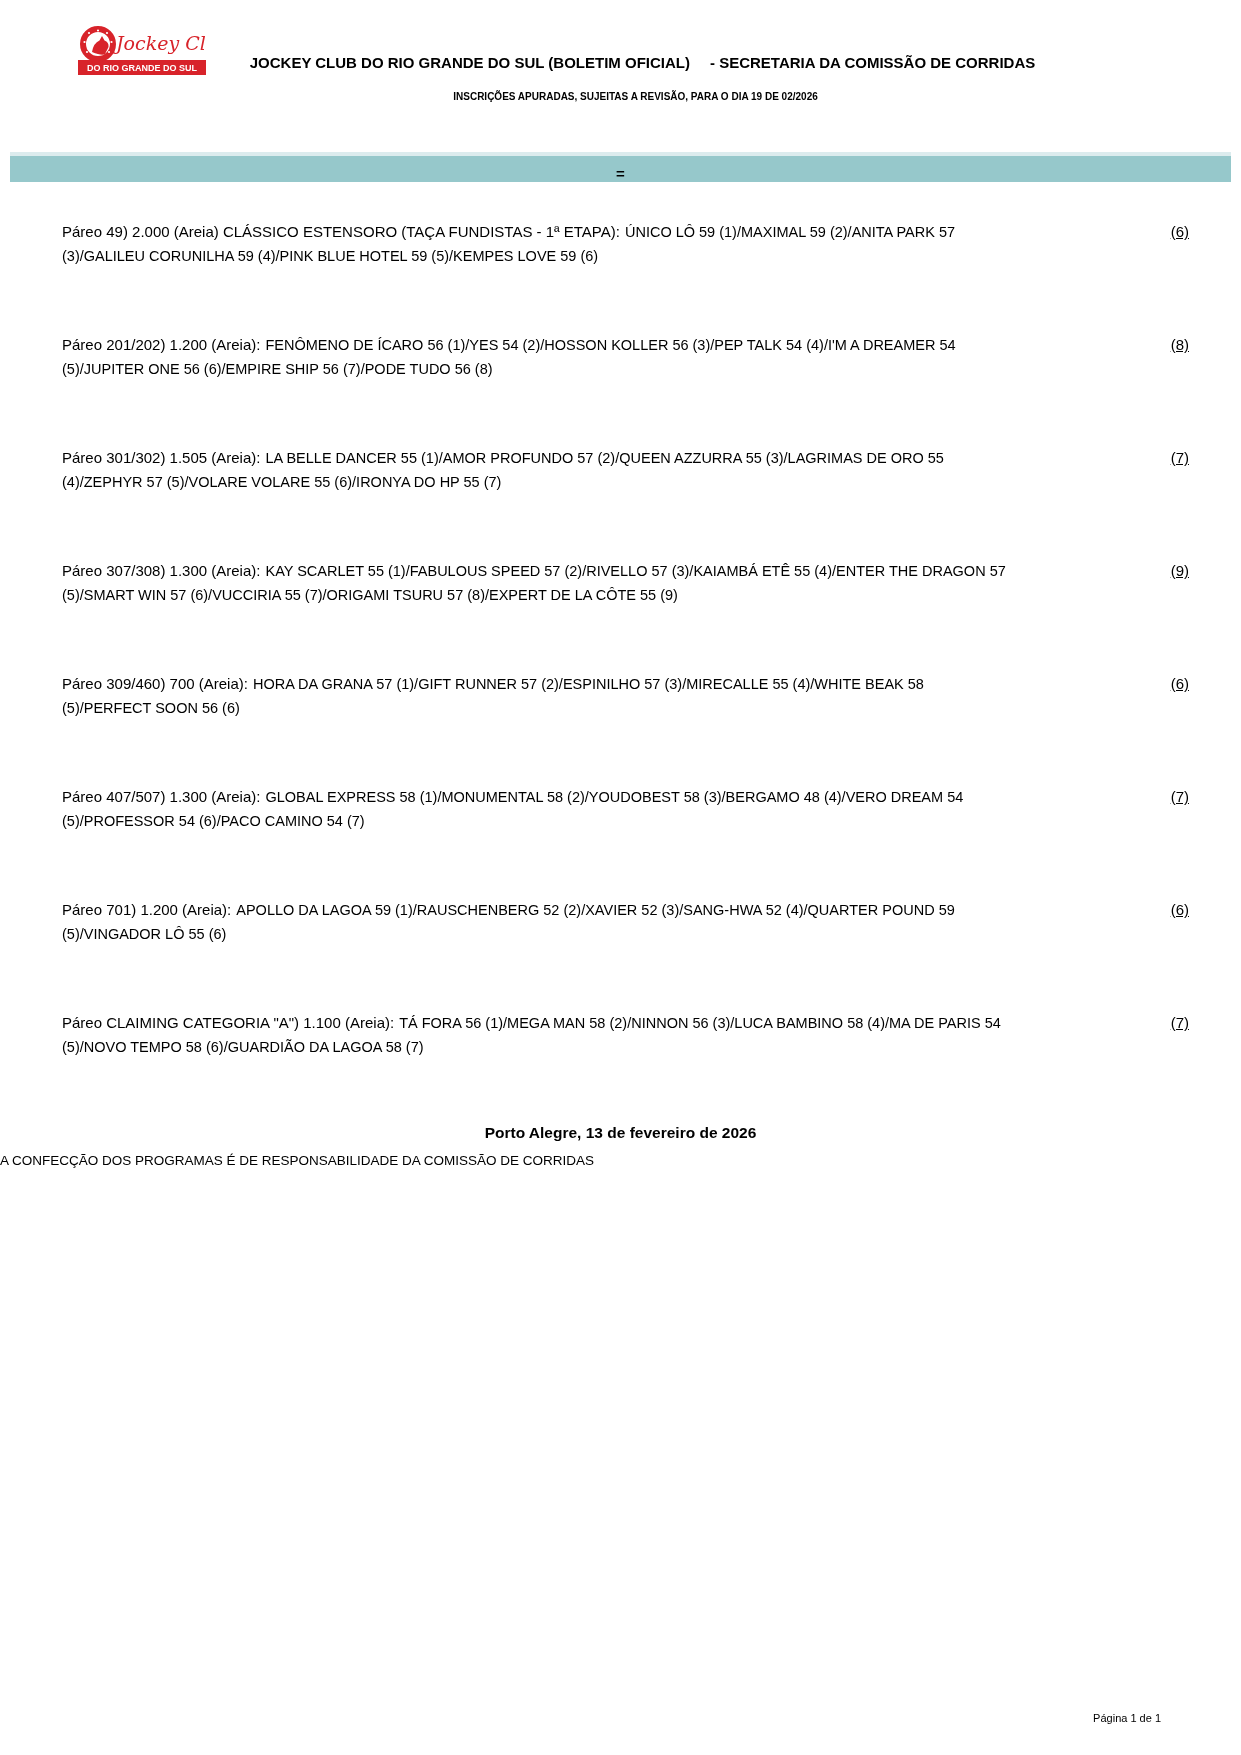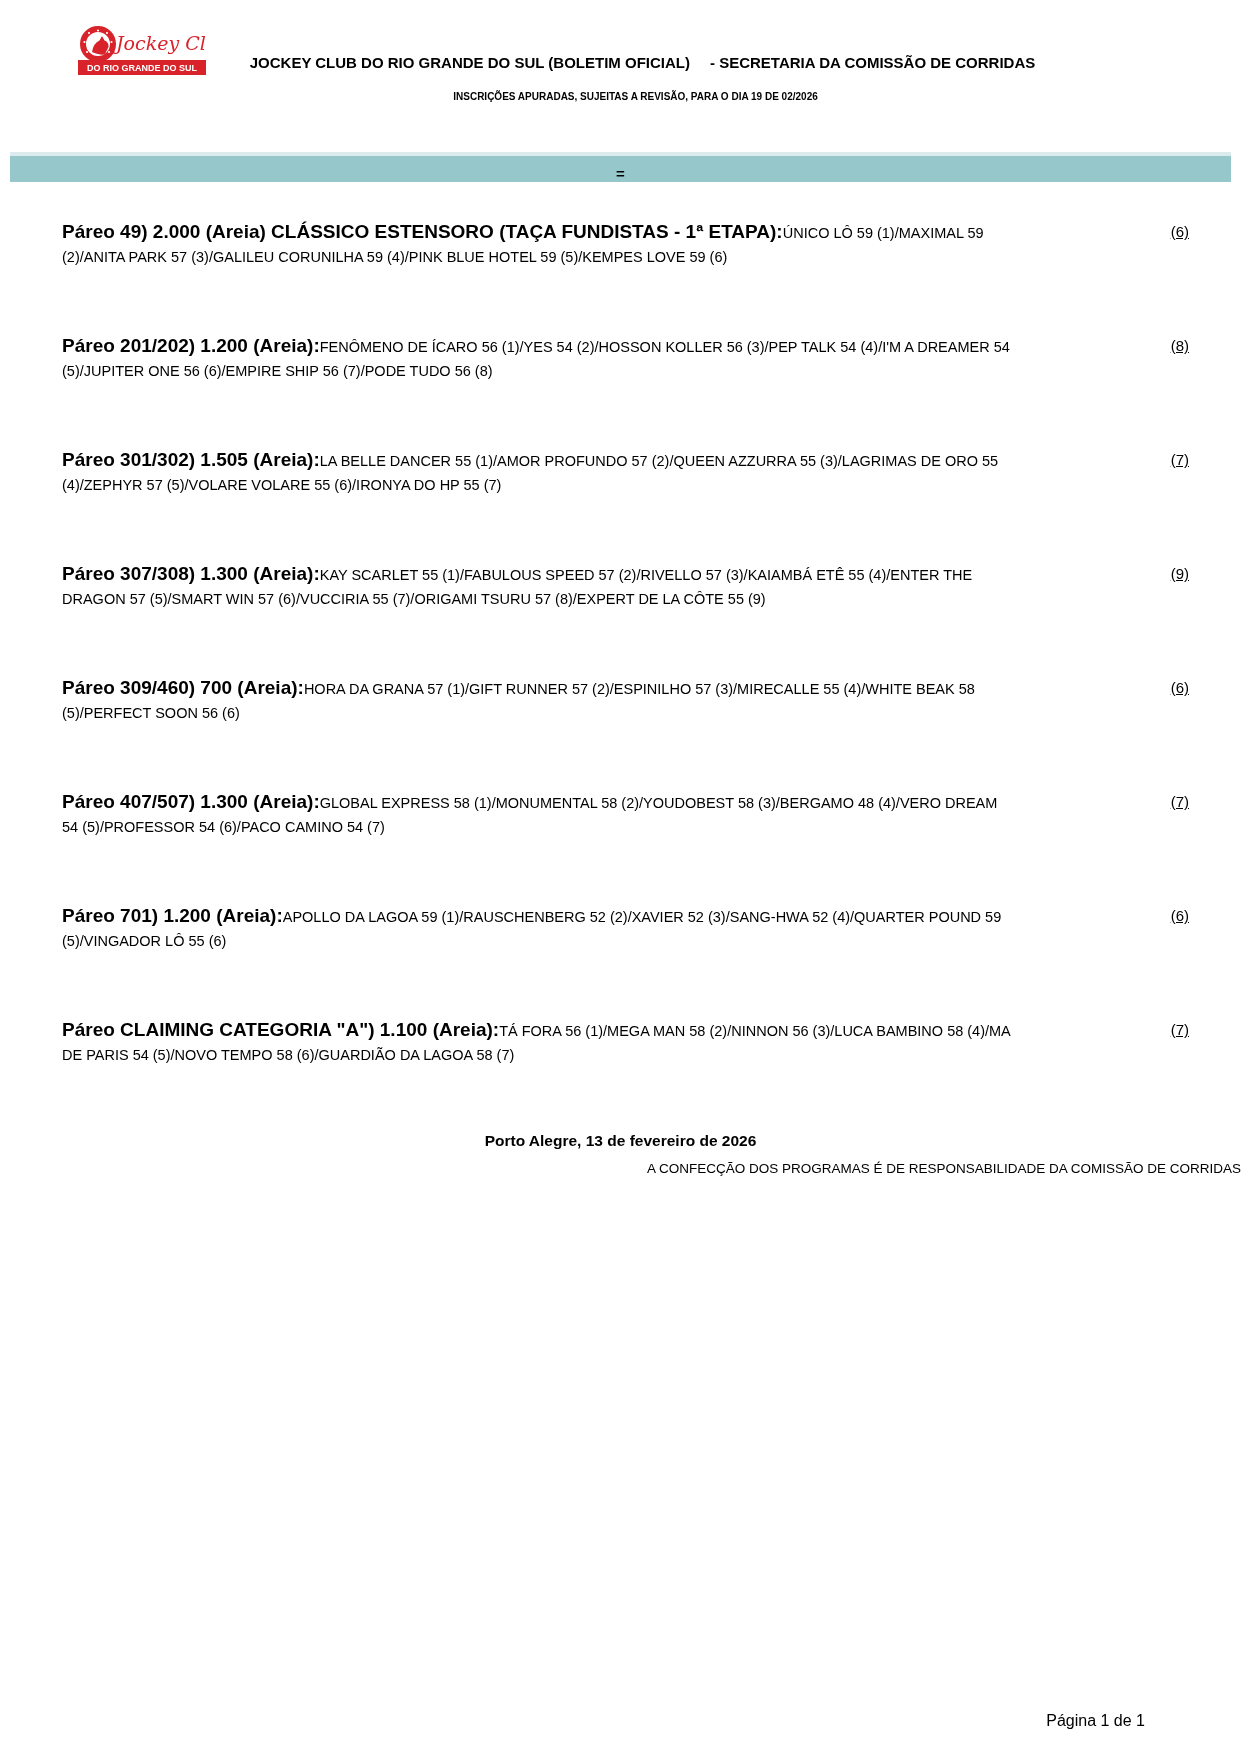--- a/index.html
+++ b/index.html
@@ -24,29 +24,29 @@
     font-weight:bold; font-size:15px; line-height:16px;
   }
   .entries { margin:38px 52px 0 62px; }
   .entry {
     position:relative;
     min-height:46px;
     margin-bottom:65px;
     padding-right:178px;
     line-height:23px;
   }
-  .entry-label { font-size:19px; font-weight:bold; }
+  .entry-label { font-size:15px; font-weight:normal; margin-right:5px; }
   .entry-horses { font-size:14.5px; }
   .entry-count {
     position:absolute; right:0; top:0;
     font-size:15px; text-decoration:underline;
   }
   .footer-date { margin-top:6px; text-align:center; font-size:15.5px; font-weight:bold; }
-  .footer-disclaimer { margin-top:11px; text-align:right; font-size:13.5px; }
-  .page-number { position:absolute; right:96px; top:1712px; font-size:16px; }
+  .footer-disclaimer { margin-top:11px; text-align:left; font-size:13.5px; }
+  .page-number { position:absolute; right:80px; top:1712px; font-size:11px; }
 </style>
 </head>
 <body>
 
 <svg class="logo" viewBox="0 0 128 56" aria-hidden="true">
   <g>
     <circle cx="20" cy="22" r="15" fill="none" stroke="#d8232a" stroke-width="6"></circle>
     <circle cx="20" cy="8.5" r="1.1" fill="#ffffff"></circle>
     <circle cx="29" cy="11" r="1.1" fill="#ffffff"></circle>
     <circle cx="33.5" cy="20" r="1.1" fill="#ffffff"></circle>

